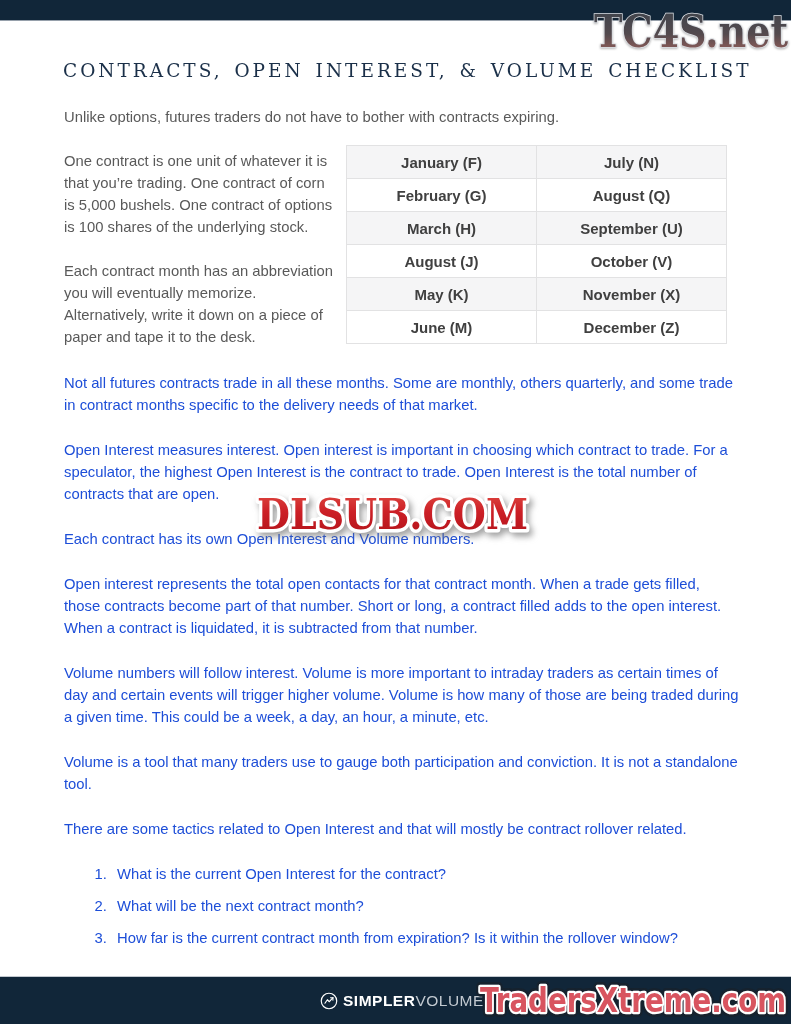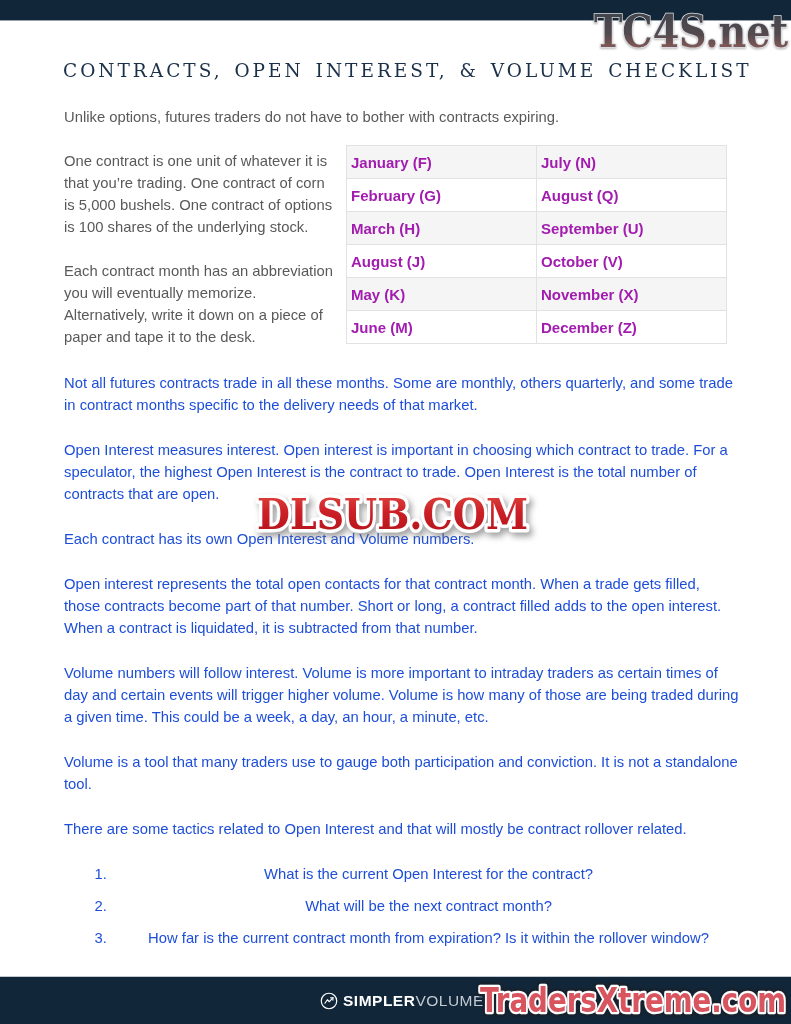--- a/index.html
+++ b/index.html
@@ -53,31 +53,31 @@
     position:absolute; left:64px; top:145px; width:663px;
     display:flex;
   }
   .left-col { width:272px; padding-top:5px; font-size:14.8px; line-height:22px; color:#595959; }
   .left-col p + p { margin-top:22px; }
   .month-table {
     margin-left:10px; width:381px; border-collapse:collapse;
     align-self:flex-start;
   }
   .month-table td {
-    width:50%; border:1px solid #e2e2e3; 
-    padding:6px 4px; font-weight:bold; font-size:15px; color:#a21caf;
+    width:50%; border:1px solid #e2e2e3; text-align:center;
+    padding:6px 4px; font-weight:bold; font-size:15px; color:#404040;
     height:33px;
   }
   .month-table tr:nth-child(odd) td { background:#f5f5f6; }
   .flow {
     position:absolute; left:64px; top:372px; width:676px;
     font-size:14.8px; line-height:22px; color:#1d4ed8;
   }
   .flow p { margin-bottom:23px; }
-  .flow ol { margin:22px 0 0 0; padding-left:47px;text-align:center; }
+  .flow ol { margin:22px 0 0 0; padding-left:47px; }
   .flow li { margin-bottom:10px; padding-left:6px; }
   
   .footer-logo {
     position:absolute; left:320px; top:11px; height:26px;
     display:flex; align-items:center; gap:5px;
   }
   .logo-icon { width:18px; height:18px; }
   .brand { font-size:15.5px; letter-spacing:0.5px; white-space:nowrap; }
   .brand-bold { color:#ffffff; font-weight:bold; }
   .brand-light { color:#c3cad1; font-weight:normal; }

